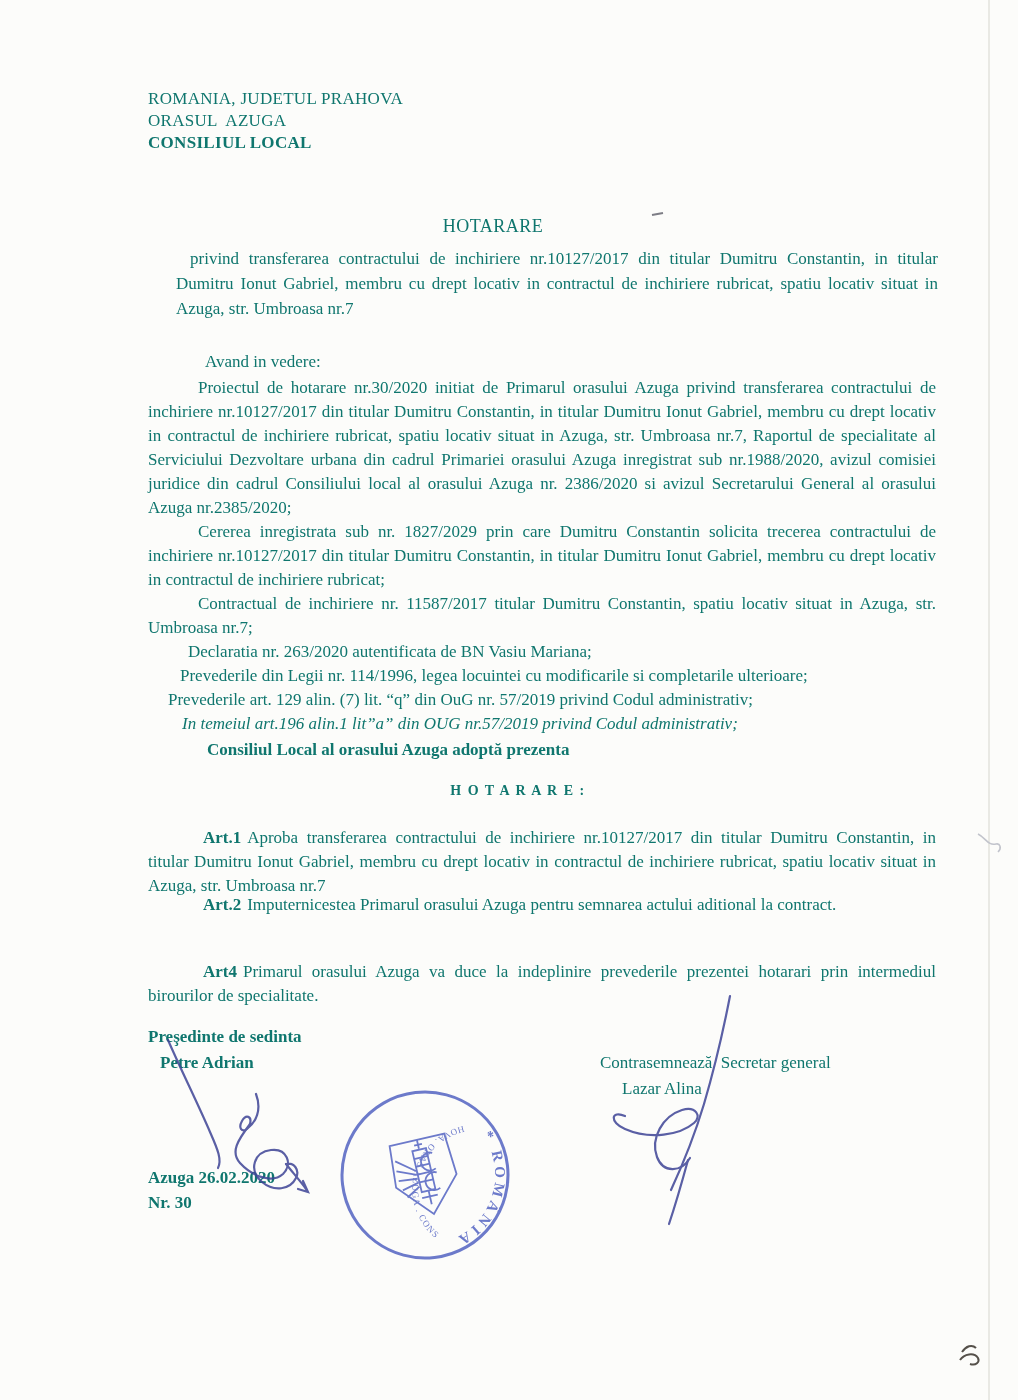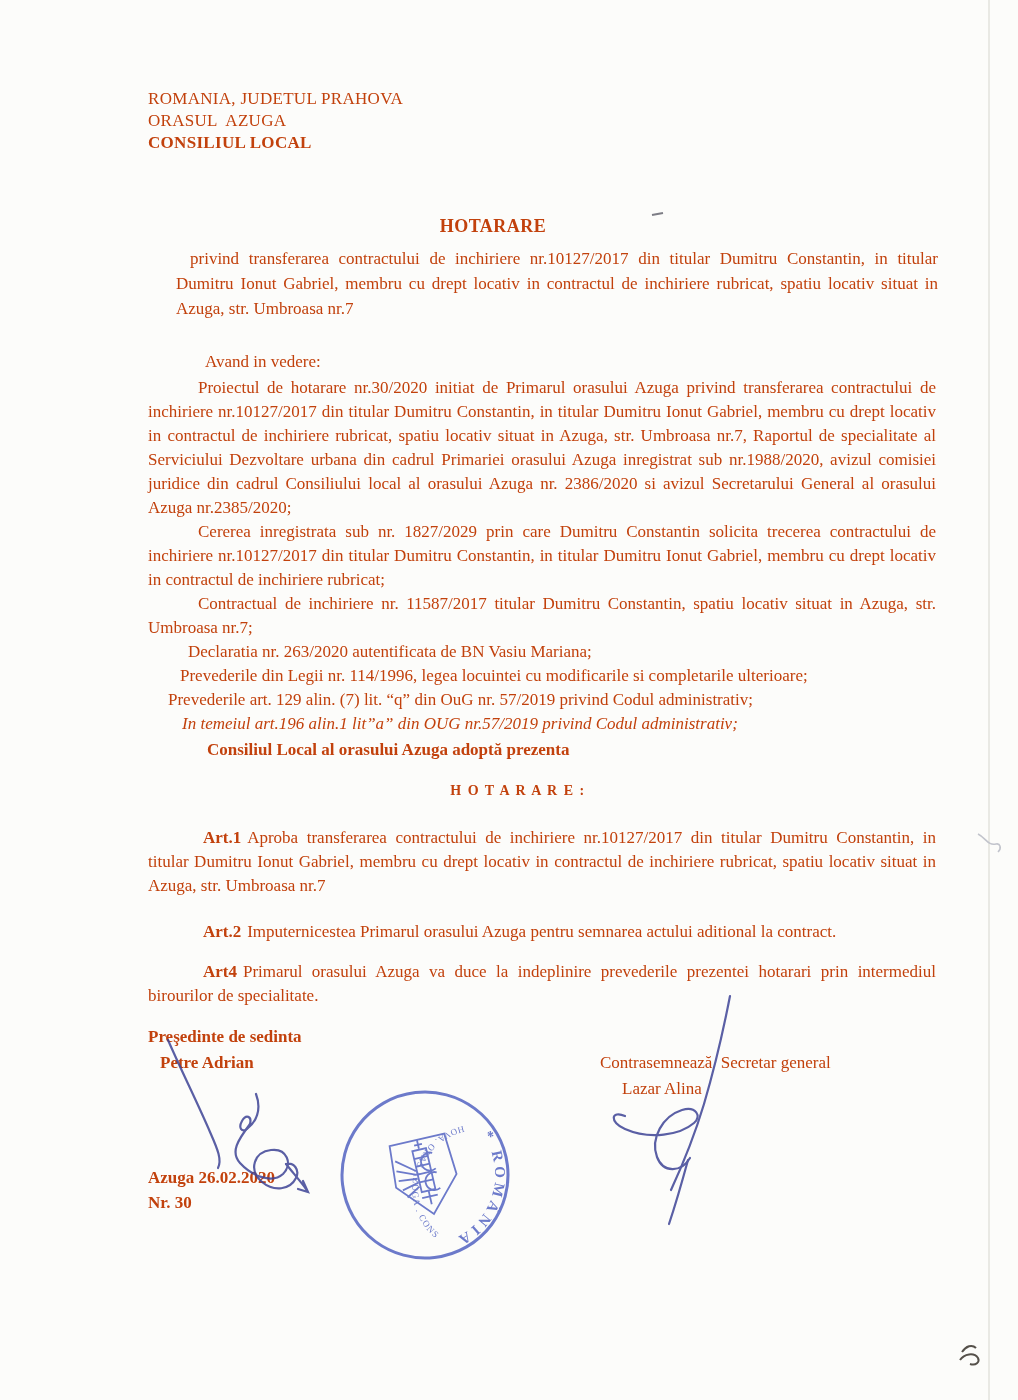--- a/index.html
+++ b/index.html
@@ -1,41 +1,41 @@
 <!DOCTYPE html>
 <html><head>
 <meta charset="utf-8">
 <style>
   html,body{margin:0;padding:0;background:#ffffff;}
   .page{
     position:relative;width:1018px;height:1400px;background:#fcfcfa;
     font-family:"Liberation Serif","DejaVu Serif",serif;
-    color:#c2410c;font-size:17px;overflow:hidden;
+    color:#0f766e;font-size:17px;overflow:hidden;
   }
   .abs{position:absolute;}
   .pre{white-space:pre-wrap;}
   .bold{font-weight:700;}
   .scan-edge{position:absolute;top:0;left:988px;width:2px;height:1400px;background:#e9e9e4;}
   .header{top:88px;left:148px;line-height:22px;letter-spacing:.3px;}
-  .doc-title{top:216px;left:148px;width:690px;text-align:center;font-weight:700;font-size:18px;letter-spacing:.5px;}
+  .doc-title{top:216px;left:148px;width:690px;text-align:center;font-weight:400;font-size:18px;letter-spacing:.5px;}
   .subtitle{top:246px;left:176px;width:762px;text-align:justify;text-indent:14px;line-height:25px;}
   .intro{top:352px;left:205px;}
   .preamble{top:376px;left:148px;width:788px;line-height:24px;}
   .preamble p{margin:0;text-align:justify;}
   .preamble p.single{text-align:left;}
   .ind50{text-indent:50px;}
   .ml40{margin-left:40px!important;}
   .ml32{margin-left:32px!important;}
   .ml20{margin-left:20px!important;}
   .ml34{margin-left:34px!important;font-style:italic;}
   .adoption{top:740px;left:207px;font-weight:700;}
   .decision-title{top:783px;left:148px;width:740px;text-align:center;font-weight:700;font-size:14px;letter-spacing:1.5px;}
   .article{margin:0;text-align:justify;text-indent:55px;line-height:24px;width:788px;}
   .art1{top:826px;left:148px;}
-  .art2{top:920px;left:148px;}
+  .art2{top:893px;left:148px;}
   .art4{top:960px;left:148px;}
   .article .lbl{font-weight:700;margin-right:.35em;}
   .sig-left{top:1024px;left:148px;font-weight:700;line-height:26px;}
   .sig-right{top:1050px;left:600px;font-weight:400;line-height:26px;}
   .sig-name-l{margin-left:12px;}
   .sig-name-r{margin-left:22px;}
   .footer{top:1165px;left:148px;font-weight:700;line-height:25px;}
   .overlay{position:absolute;top:0;left:0;width:1018px;height:1400px;pointer-events:none;}
   .stampbox{position:absolute;left:330px;top:1080px;width:190px;height:190px;pointer-events:none;}
 </style>

